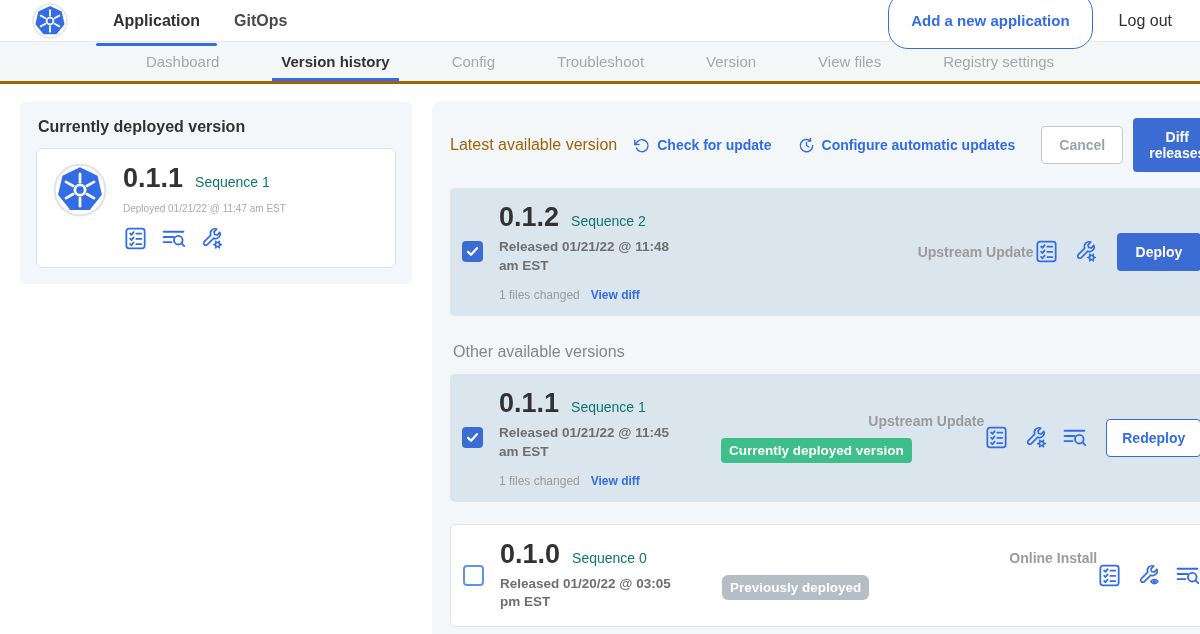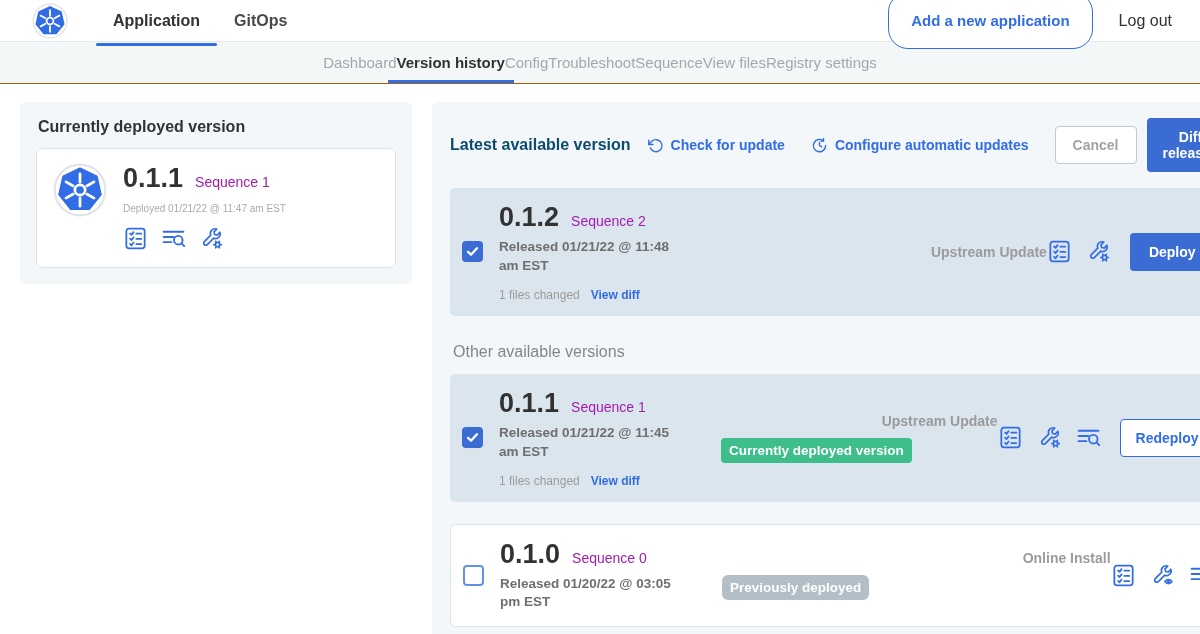--- a/index.html
+++ b/index.html
@@ -14,49 +14,49 @@
   .topnav-tab { position:relative; height:50px; display:flex; align-items:center;
     padding:0 17px; font-size:16px; font-weight:700; color:#4a4a4a; cursor:pointer; }
   .topnav-tab.active { color:#323232; }
   .topnav-tab.active::after { content:""; position:absolute; left:0; right:0; bottom:0;
     height:3px; border-radius:2px; background:#326de6; }
   .add-btn { margin-left:auto; background:#fff; border:1px solid #326de6; color:#326de6;
     font-size:15px; font-weight:700; padding:19px 22px; border-radius:20px; }
   .logout { margin-left:26px; font-size:16px; color:#323232; cursor:pointer; }
 
   
-  .subnav { height:42px; background:#f4f7f8; border-bottom:1px solid #a16207;
-    display:flex; justify-content:center; }
+  .subnav { height:42px; background:#f4f7f8; border-bottom:3px solid #a16207;
+    display:flex; justify-content:center; gap:62px; }
   .subnav-tab { position:relative; display:flex; align-items:center; font-size:15px;
     color:#a3a8ac; cursor:pointer; white-space:nowrap; }
   .subnav-tab.active { color:#323232; font-weight:700; }
   .subnav-tab.active::after { content:""; position:absolute; left:-9px; right:-9px;
     bottom:0; height:3px; background:#326de6; }
 
   
   main { padding:18px 14px 0 20px; display:flex; gap:20px; align-items:flex-start; }
 
   .deployed-card { width:392px; flex:none; background:#f4f7f9; border-radius:6px;
     padding:14px 16px 16px; }
   .deployed-title { font-size:16px; font-weight:700; margin:2px 0 12px 2px; }
   .deployed-inner { background:#fff; border:1px solid #dfe3e6; border-radius:6px;
     padding:14px 16px 16px; display:flex; gap:16px; }
   .deployed-inner .logo { width:54px; height:54px; flex:none; }
   .vline { display:flex; align-items:baseline; gap:12px; }
   .vnum { font-size:27px; font-weight:700; color:#323232; }
-  .vseq { font-size:14px; color:#a21caf; }
+  .vseq { font-size:14px; color:#0f766e; }
   .deployed-at { margin-top:9px; font-size:10px; color:#a7abae; }
   .icon-row { display:flex; gap:13px; margin-top:12px; }
   .icon-btn { width:25px; height:25px; color:#326de6; cursor:pointer; }
   .icon-btn svg { width:100%; height:100%; }
 
   .available-panel { flex:1; background:#f4f7f9; border-radius:6px;
     padding:16px 18px 16px; }
   .avail-header { display:flex; align-items:center; margin-bottom:16px; }
-  .avail-title { font-size:16px; font-weight:700; color:#0c4a6e; margin-right:16px; white-space:nowrap; }
+  .avail-title { font-size:16px; font-weight:400; color:#a16207; margin-right:16px; white-space:nowrap; }
   .link-btn { display:flex; align-items:center; gap:7px; color:#326de6; font-size:14px;
     font-weight:700; margin-right:26px; cursor:pointer; white-space:nowrap; }
   .link-btn svg { width:17px; height:17px; }
   .cancel-btn { margin-left:auto; background:#fff; border:1px solid #c4c8cb; color:#a0a4a8;
     font-size:14px; font-weight:700; padding:10px 17px; border-radius:4px; }
   .diff-btn { margin-left:10px; background:#3b6cd4; border:none; color:#fff;
     font-size:14px; font-weight:700; padding:11px 16px; border-radius:4px; }
 
   .version-row { display:flex; align-items:center; border-radius:5px;
     padding:14px 20px 14px 12px; }
@@ -165,21 +165,21 @@
   </div>
   <button class="add-btn">Add a new application</button>
   <span class="logout">Log out</span>
 </header>
 
 <nav class="subnav">
   <div class="subnav-tab">Dashboard</div>
   <div class="subnav-tab active">Version history</div>
   <div class="subnav-tab">Config</div>
   <div class="subnav-tab">Troubleshoot</div>
-  <div class="subnav-tab">Sequence</div>
+  <div class="subnav-tab">Version</div>
   <div class="subnav-tab">View files</div>
   <div class="subnav-tab">Registry settings</div>
 </nav>
 
 <main>
 
   <section class="deployed-card">
     <div class="deployed-title">Currently deployed version</div>
     <div class="deployed-inner">
       <span class="logo">

